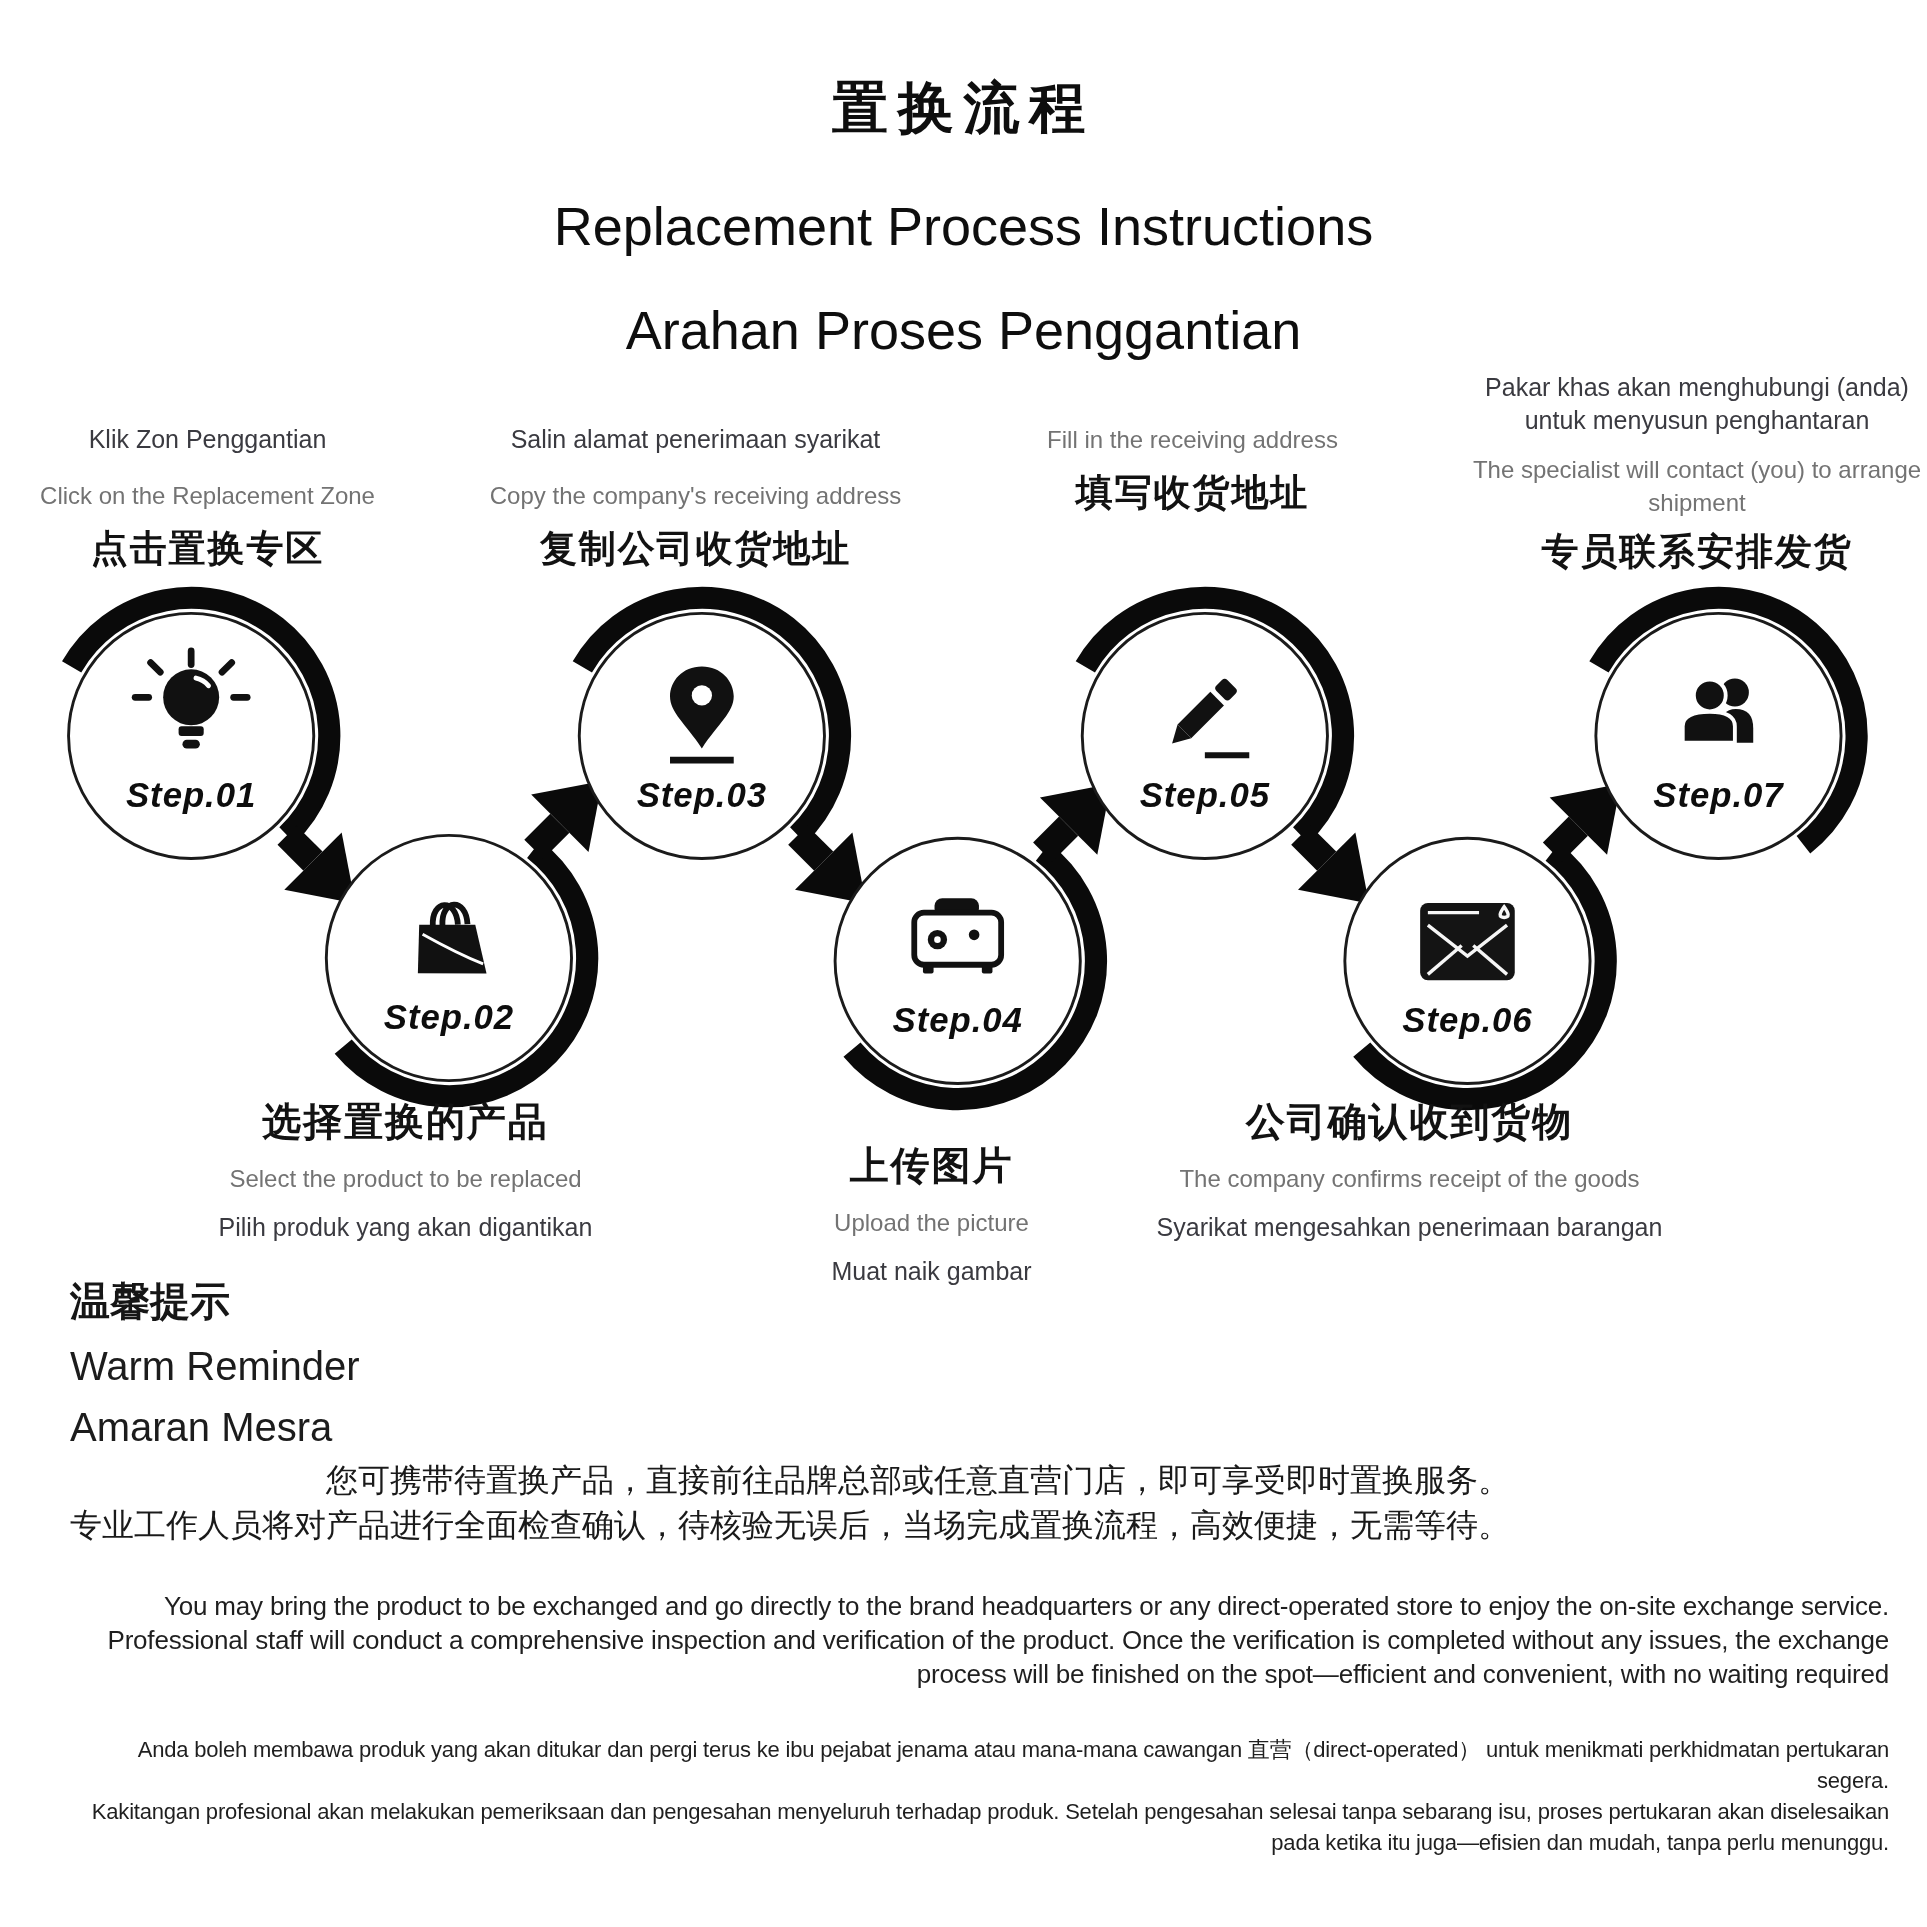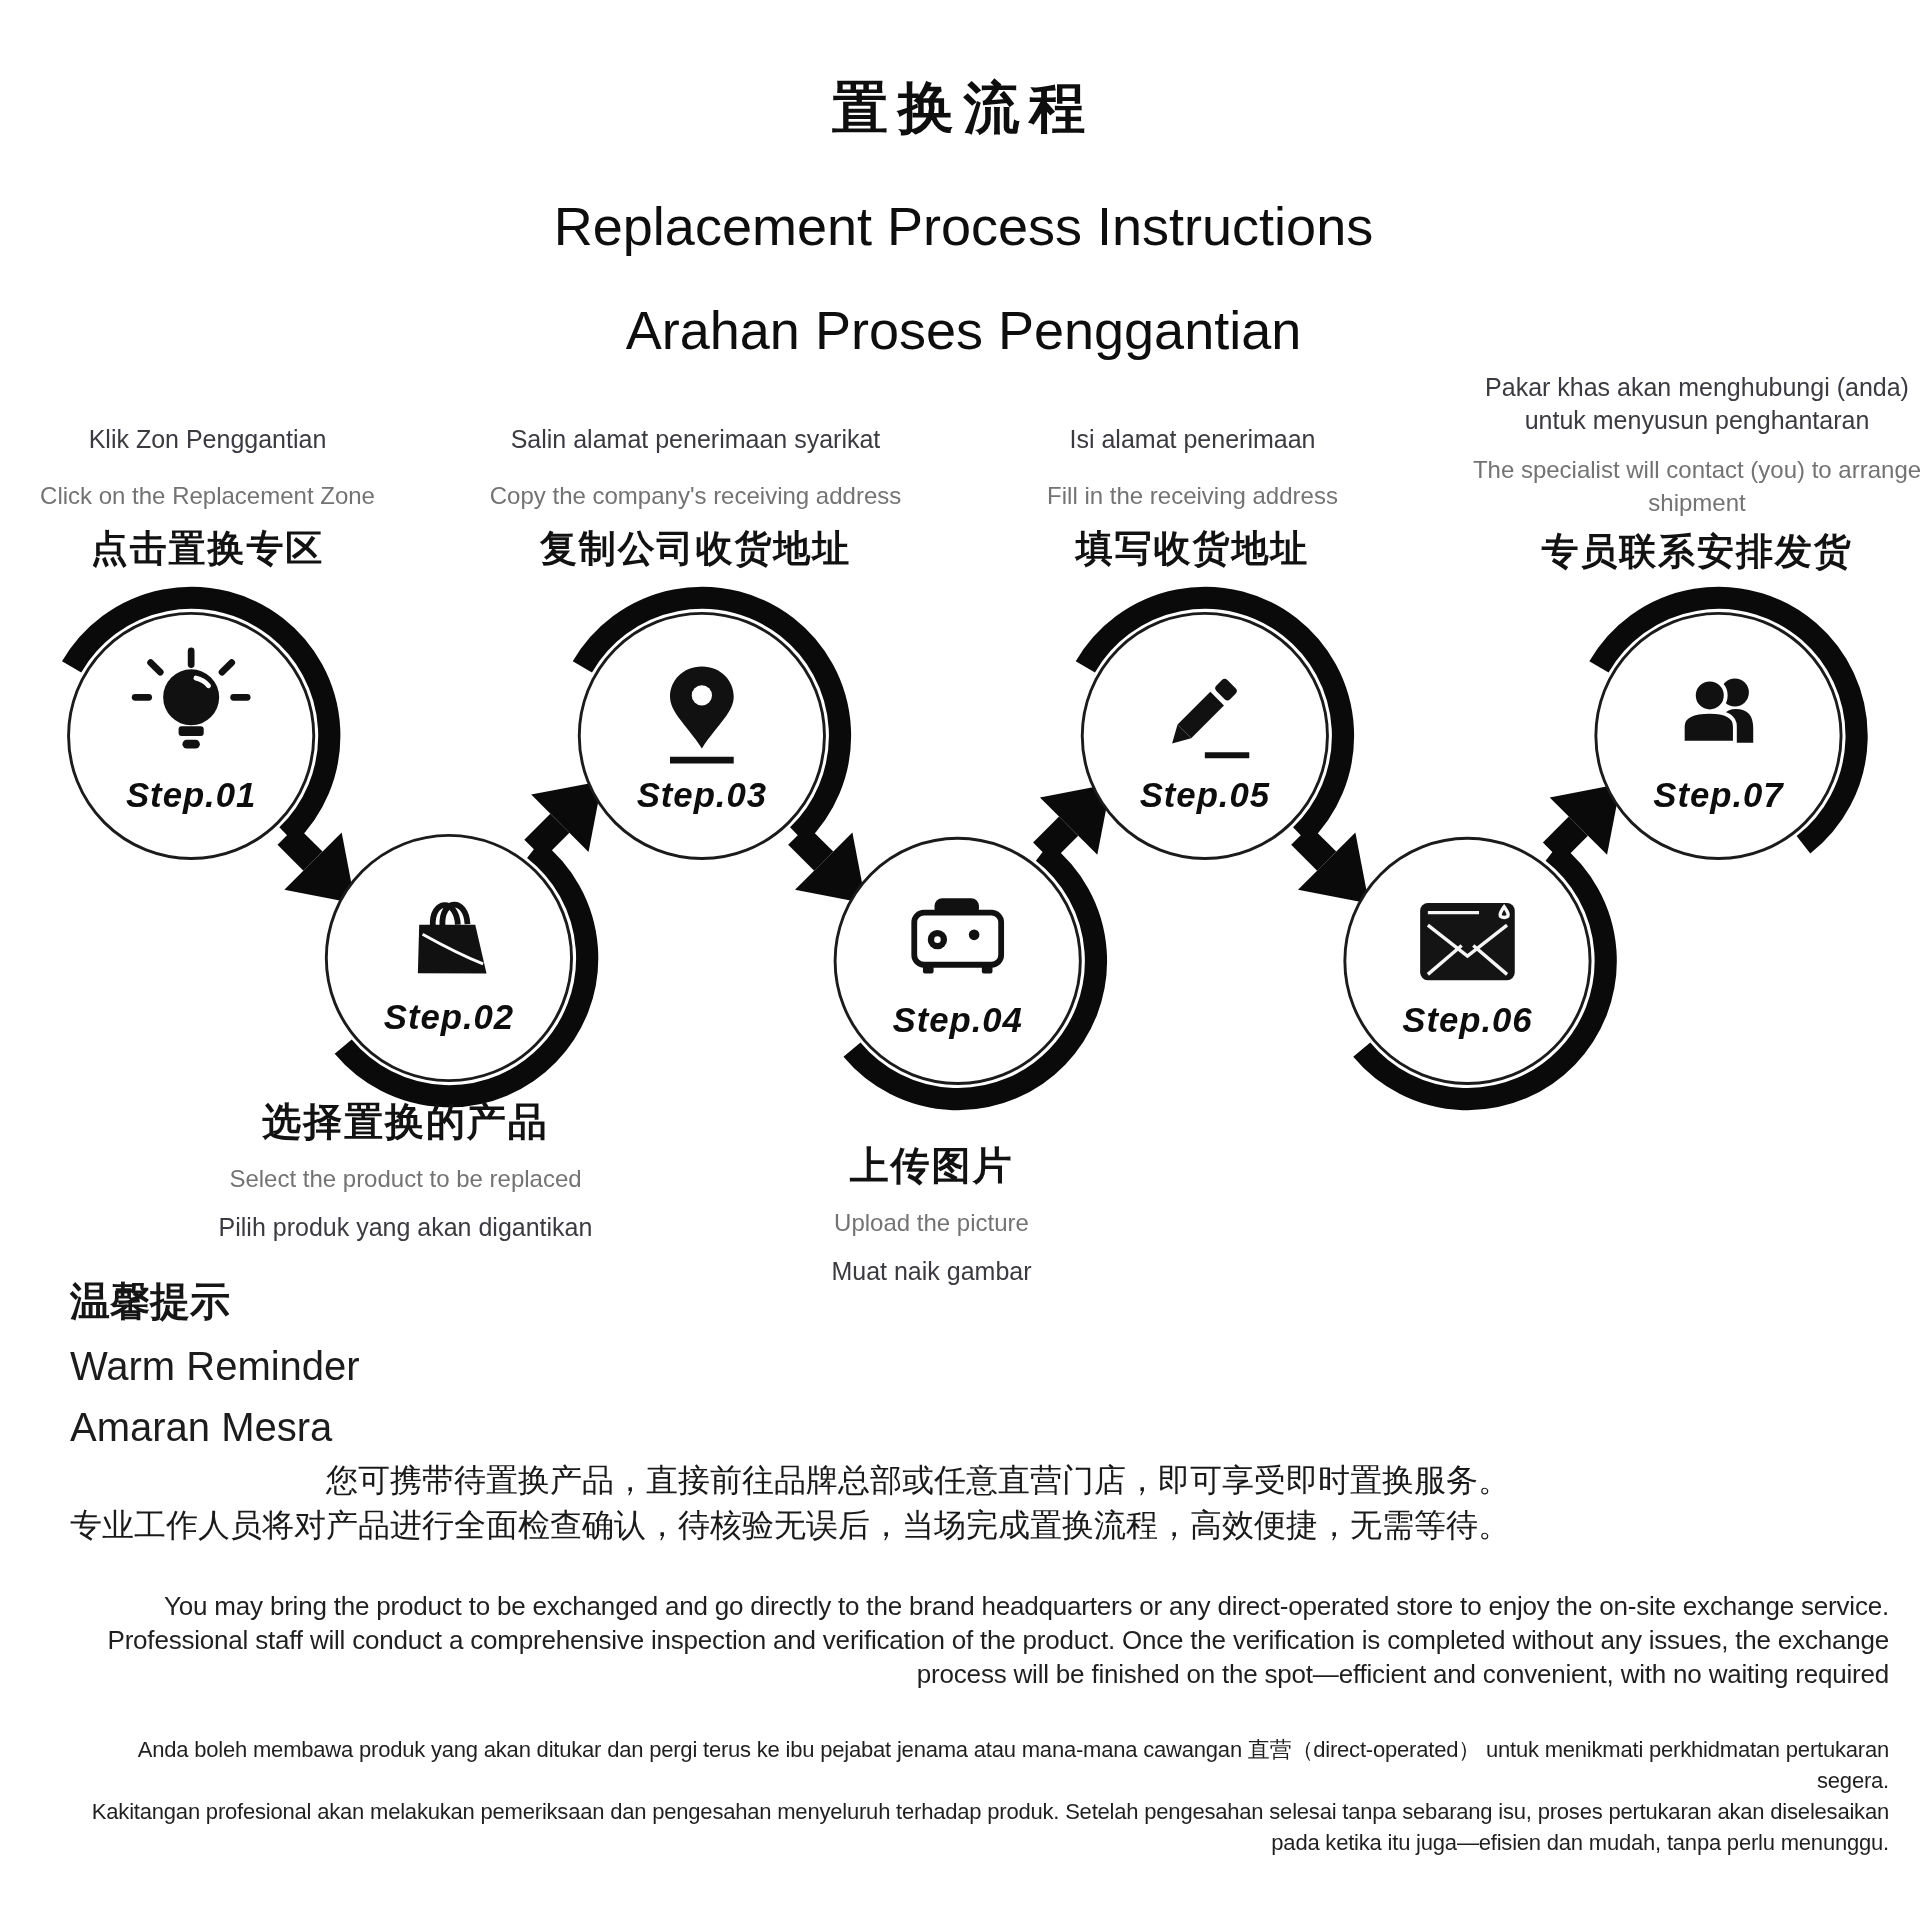--- a/index.html
+++ b/index.html
@@ -53,21 +53,20 @@
     <div class="l-ms">Klik Zon Penggantian</div>
     <div class="l-en">Click on the Replacement Zone</div>
     <div class="l-zh">点击置换专区</div>
   </div>
   <div id="col2" class="lblcol above">
     <div class="l-ms">Salin alamat penerimaan syarikat</div>
     <div class="l-en">Copy the company's receiving address</div>
     <div class="l-zh">复制公司收货地址</div>
   </div>
   <div id="col3" class="lblcol above">
-    <div class="l-ms">Isi alamat penerimaan</div>
     <div class="l-en">Fill in the receiving address</div>
     <div class="l-zh">填写收货地址</div>
   </div>
   <div id="col4" class="lblcol above tight">
     <div class="l-ms">Pakar khas akan menghubungi (anda) untuk menyusun penghantaran</div>
     <div class="l-en">The specialist will contact (you) to arrange shipment</div>
     <div class="l-zh">专员联系安排发货</div>
   </div>
 
   <svg id="flow-svg" width="1927" height="676" viewBox="0 0 1996 700">
@@ -168,20 +167,25 @@
   <div id="col5" class="lblcol below">
     <div class="l-zh">选择置换的产品</div>
     <div class="l-en">Select the product to be replaced</div>
     <div class="l-ms">Pilih produk yang akan digantikan</div>
   </div>
   <div id="col6" class="lblcol below">
     <div class="l-zh">上传图片</div>
     <div class="l-en">Upload the picture</div>
     <div class="l-ms">Muat naik gambar</div>
   </div>
+  <div id="col7" class="lblcol below">
+    <div class="l-zh">公司确认收到货物</div>
+    <div class="l-en">The company confirms receipt of the goods</div>
+    <div class="l-ms">Syarikat mengesahkan penerimaan barangan</div>
+  </div>
 
   <div id="rem-zh-title" class="rem">温馨提示</div>
   <div id="rem-en-title" class="rem">Warm Reminder</div>
   <div id="rem-ms-title" class="rem">Amaran Mesra</div>
   <div id="rem-zh-para" class="rem">
     <div>您可携带待置换产品，直接前往品牌总部或任意直营门店，即可享受即时置换服务。</div>
     <div>专业工作人员将对产品进行全面检查确认，待核验无误后，当场完成置换流程，高效便捷，无需等待。</div>
   </div>
   <div id="rem-en-para" class="rem">You may bring the product to be exchanged and go directly to the brand headquarters or any direct-operated store to enjoy the on-site exchange service. Professional staff will conduct a comprehensive inspection and verification of the product. Once the verification is completed without any issues, the exchange process will be finished on the spot—efficient and convenient, with no waiting required</div>
   <div id="rem-ms-para" class="rem">

